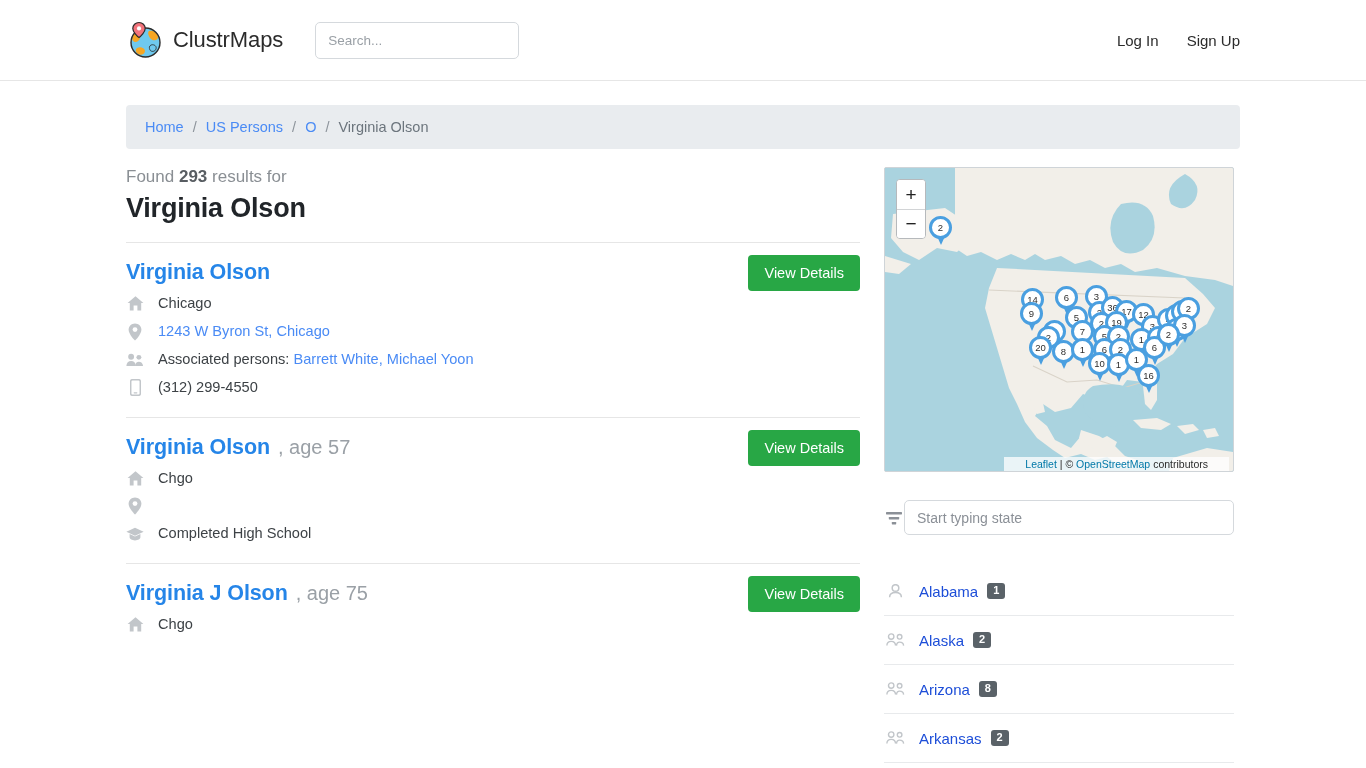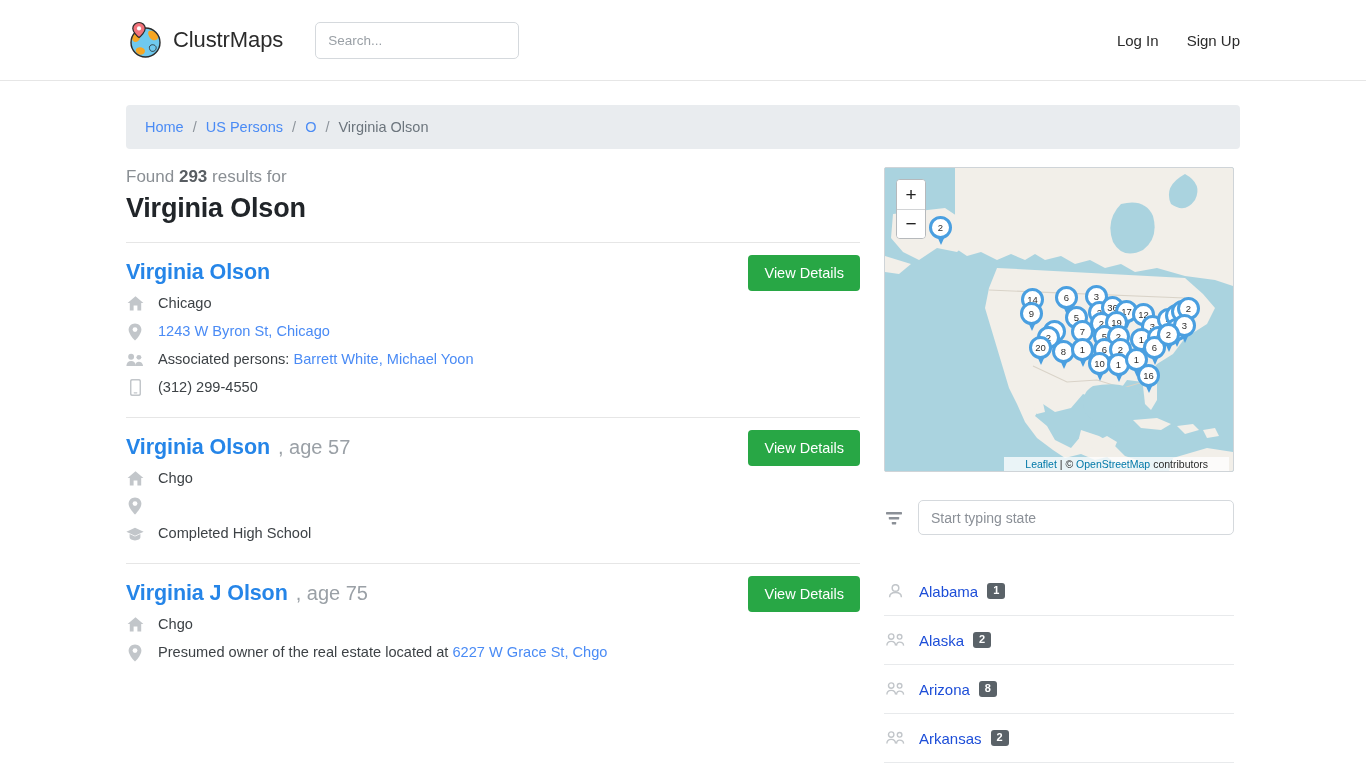--- a/index.html
+++ b/index.html
@@ -241,21 +241,20 @@
     color: #2b2b2b;
     z-index: 40;
   }
   .map-attr a { color: #0078a8; text-decoration: none; cursor: pointer; }
 
   
   .filter-row {
     display: flex;
     align-items: center;
     margin-top: 28px;
-    gap: 14px;
   }
   .filter-icon { width: 20px; flex: 0 0 20px; color: #8b9097; display:flex; justify-content:center;}
   .state-input {
     flex: 1;
     height: 35px;
     border: 1px solid #d5d9dd;
     border-radius: 5px;
     padding: 0 12px;
     font-size: 14px;
     font-family: "Liberation Sans", sans-serif;
@@ -432,29 +431,20 @@
             <span class="result-age">, age 75</span>
           </div>
           <button class="view-details">View Details</button>
           <div class="detail-row">
             <span class="detail-icon">
               <svg width="17" height="17" viewBox="0 0 17 17">
                 <path fill="#c2c6ca" d="M8.5 1.2 L16.4 8 L14.2 8 L14.2 15.4 L10.4 15.4 L10.4 10.6 L6.6 10.6 L6.6 15.4 L2.8 15.4 L2.8 8 L0.6 8 Z"></path>
               </svg>
             </span>
             <span><span>Chgo</span></span>
-          </div>
-          <div class="detail-row">
-            <span class="detail-icon">
-              <svg width="14" height="18" viewBox="0 0 14 18">
-                <path fill="#c2c6ca" d="M7 0.4 C10.6 0.4 13.4 3.2 13.4 6.7 C13.4 11.2 7 17.6 7 17.6 C7 17.6 0.6 11.2 0.6 6.7 C0.6 3.2 3.4 0.4 7 0.4 Z"></path>
-                <circle cx="7" cy="6.6" r="2.4" fill="#fff"></circle>
-              </svg>
-            </span>
-            <span><span>Presumed owner of the real estate located at </span><a href="#">6227 W Grace St, Chgo</a></span>
           </div>
         </div>
       </div>
   </div>
 
   <div class="col-right">
 
     <div class="map">
       <svg class="map-land" width="348" height="303" viewBox="0 0 348 303">
         <rect width="348" height="303" fill="#aad3df"></rect>

